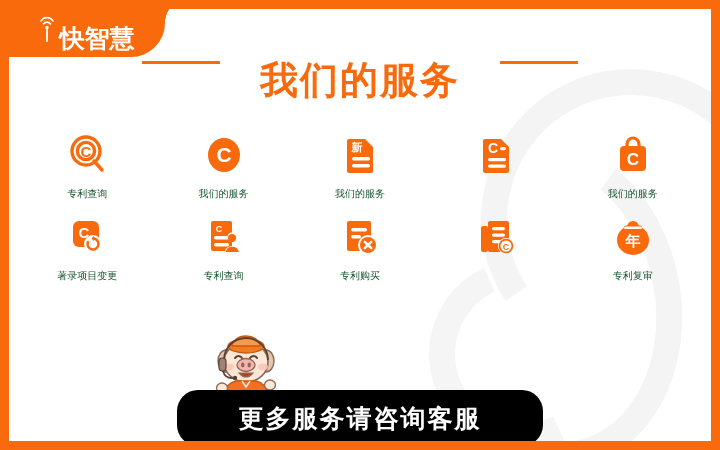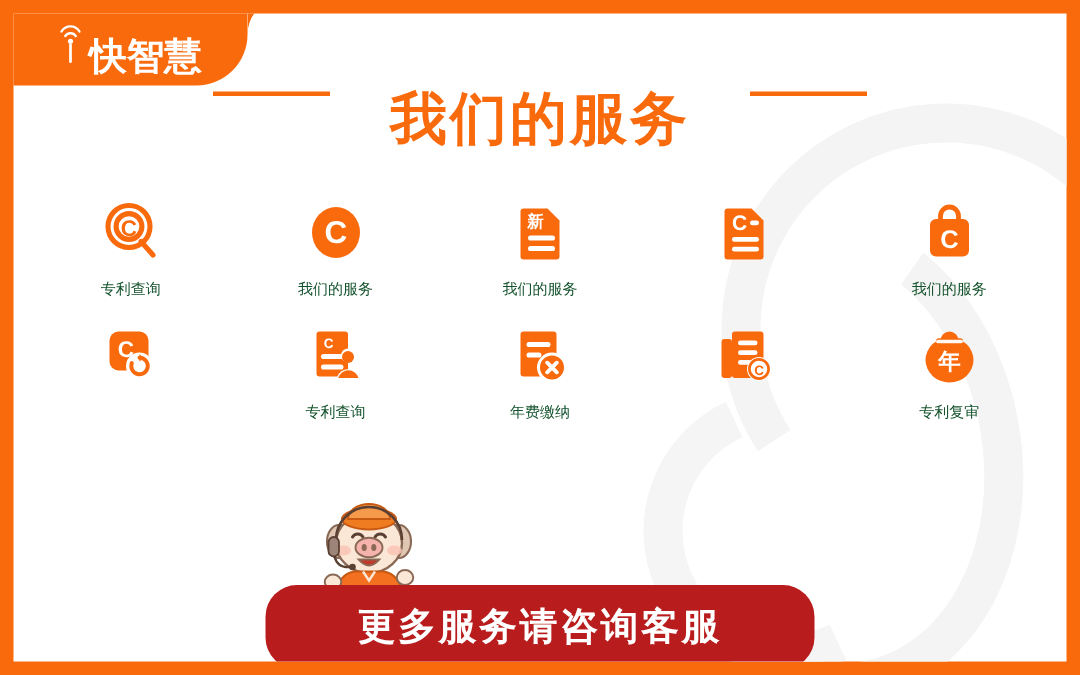--- a/index.html
+++ b/index.html
@@ -170,21 +170,21 @@
   }
 
   
   .cta {
     position: absolute;
     left: 50%;
     transform: translateX(-50%);
     top: 381px;
     width: 366px;
     height: 56px;
-    background: #b91c1c;
+    background: #000000;
     border-radius: 21px;
     display: flex;
     align-items: center;
     justify-content: center;
     z-index: 5;
   }
   .cta-text {
     color: #ffffff;
     font-size: 25px;
     font-weight: bold;
@@ -288,20 +288,21 @@
     <div class="cell">
       <span class="icon-box">
         <svg width="46" height="46" viewBox="0 0 46 46">
           <rect x="9" y="7" width="26" height="26" rx="6" fill="#F96A0D"></rect>
           <text x="20" y="24" font-family="Liberation Sans, sans-serif" font-size="15" font-weight="bold" fill="#ffffff" text-anchor="middle">C</text>
           <circle cx="29" cy="30" r="9" fill="#ffffff"></circle>
           <path d="M29 24.5 A5.5 5.5 0 1 1 23.9 28" fill="none" stroke="#F96A0D" stroke-width="2.6" stroke-linecap="round"></path>
           <path d="M29 22 l2.6 2.6 l-2.6 2.6 z" fill="#F96A0D"></path>
         </svg>
       </span>
+      <span class="cell-label">著录项目变更</span>
     </div>
 
     <div class="cell">
       <span class="icon-box">
         <svg width="46" height="46" viewBox="0 0 46 46">
           <path d="M12 7 h17 a2 2 0 0 1 2 2 v26 a2 2 0 0 1 -2 2 h-17 a2 2 0 0 1 -2 -2 v-26 a2 2 0 0 1 2 -2 z" fill="#F96A0D"></path>
           <text x="18" y="18" font-family="Liberation Sans, sans-serif" font-size="9" font-weight="bold" fill="#ffffff" text-anchor="middle">C</text>
           <rect x="13" y="22" width="15" height="3.4" rx="1.7" fill="#ffffff"></rect>
           <rect x="13" y="29" width="15" height="3.4" rx="1.7" fill="#ffffff"></rect>
           <circle cx="31" cy="23" r="4.6" fill="#ffffff"></circle>
@@ -317,21 +318,21 @@
       <span class="icon-box">
         <svg width="46" height="46" viewBox="0 0 46 46">
           <path d="M12 7 h20 a2 2 0 0 1 2 2 v26 a2 2 0 0 1 -2 2 h-20 a2 2 0 0 1 -2 -2 v-26 a2 2 0 0 1 2 -2 z" fill="#F96A0D"></path>
           <rect x="14" y="14" width="16" height="3.4" rx="1.7" fill="#ffffff"></rect>
           <rect x="14" y="21" width="10" height="3.4" rx="1.7" fill="#ffffff"></rect>
           <circle cx="31" cy="31" r="10" fill="#ffffff"></circle>
           <circle cx="31" cy="31" r="8" fill="#F96A0D"></circle>
           <path d="M27.8 27.8 L34.2 34.2 M34.2 27.8 L27.8 34.2" stroke="#ffffff" stroke-width="2.6" stroke-linecap="round"></path>
         </svg>
       </span>
-      <span class="cell-label">年费缴纳</span>
+      <span class="cell-label">专利购买</span>
     </div>
 
     <div class="cell">
       <span class="icon-box">
         <svg width="46" height="46" viewBox="0 0 46 46">
           <rect x="8" y="12" width="7" height="26" rx="2" fill="#F96A0D"></rect>
           <path d="M17 7 h17 a2 2 0 0 1 2 2 v27 a2 2 0 0 1 -2 2 h-17 a2 2 0 0 1 -2 -2 v-27 a2 2 0 0 1 2 -2 z" fill="#F96A0D"></path>
           <rect x="19" y="13" width="13" height="3.2" rx="1.6" fill="#ffffff"></rect>
           <rect x="19" y="19.5" width="13" height="3.2" rx="1.6" fill="#ffffff"></rect>
           <rect x="19" y="26" width="9" height="3.2" rx="1.6" fill="#ffffff"></rect>

